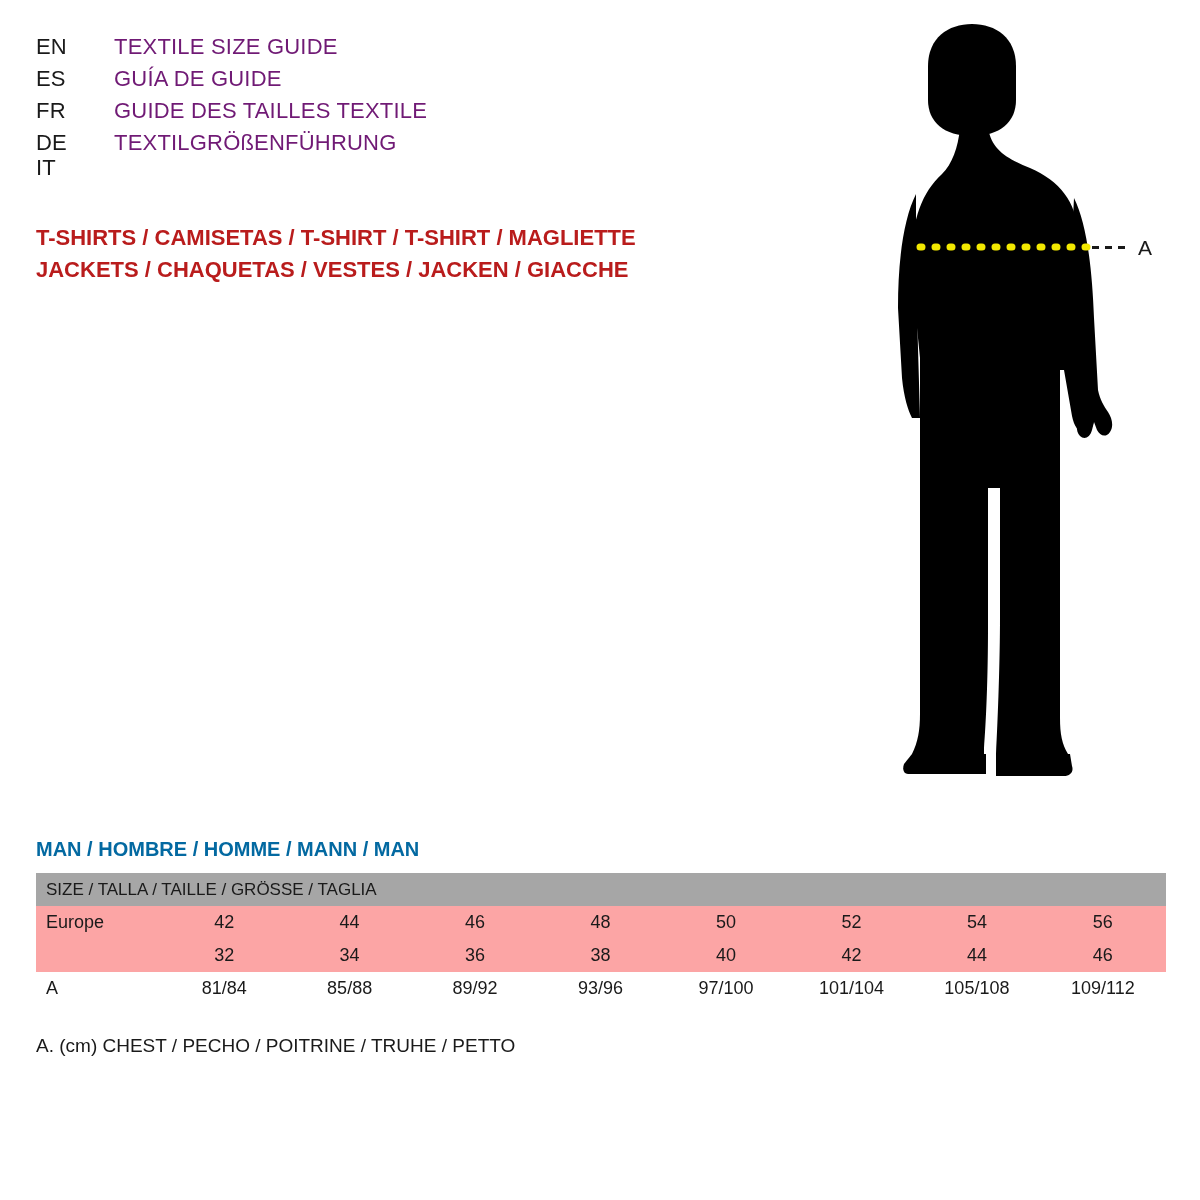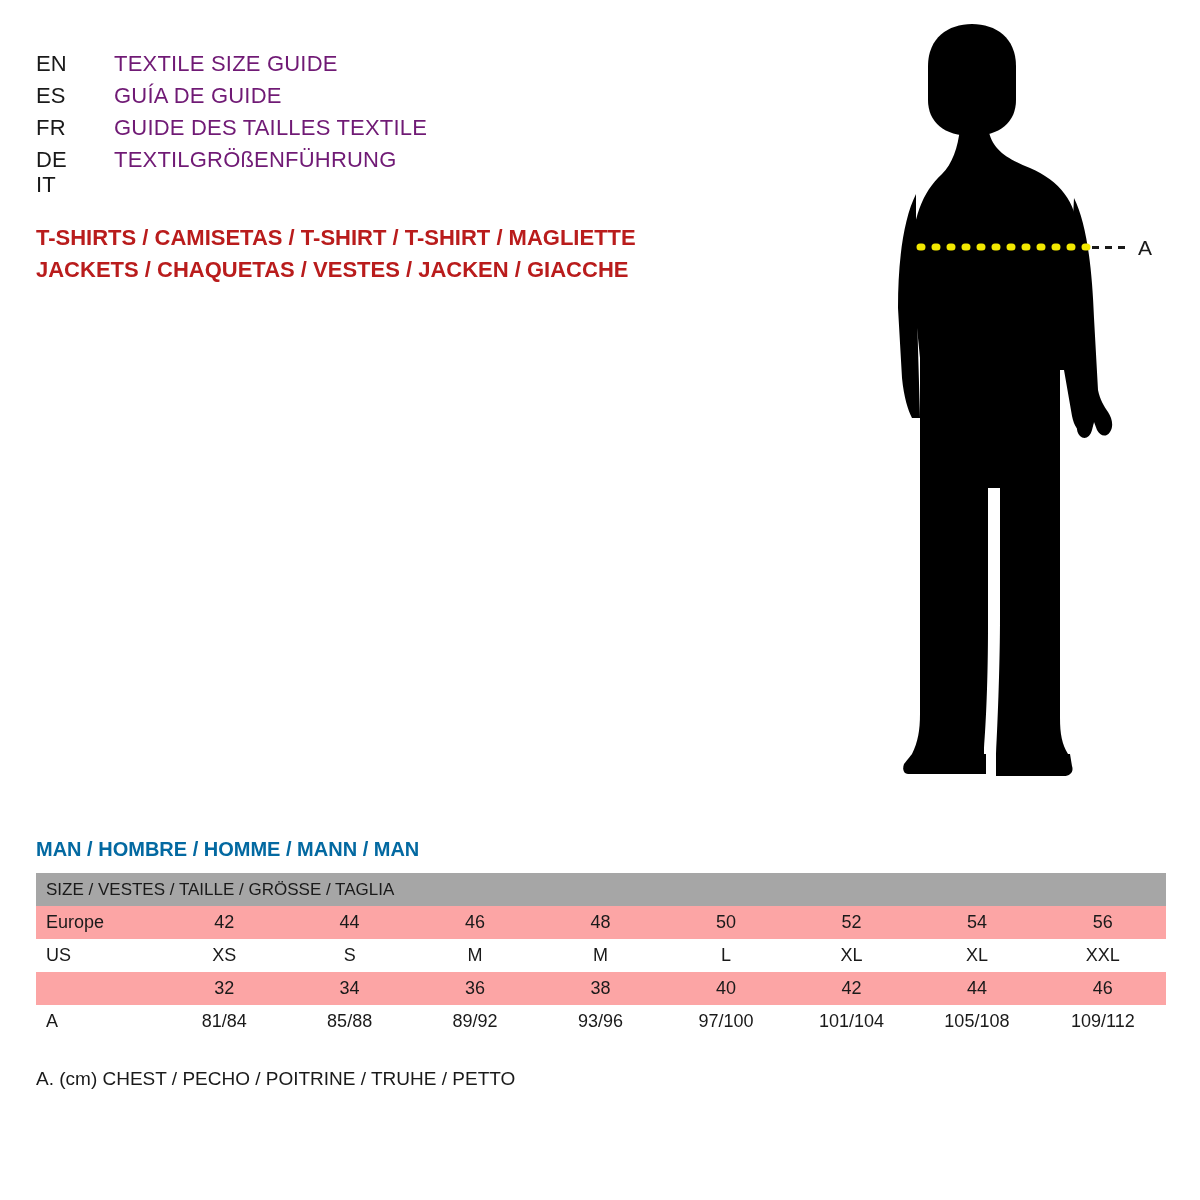--- a/index.html
+++ b/index.html
@@ -13,21 +13,21 @@
     font-family: "Liberation Sans", sans-serif;
     color: #1a1a1a;
     position: relative;
     overflow: hidden;
   }
 
   
   .lang-block {
     position: absolute;
     left: 36px;
-    top: 44px;
+    top: 27px;
     width: 700px;
   }
   .lang-row {
     display: flex;
     align-items: baseline;
     height: 32px;
     font-size: 22px;
     letter-spacing: 0.2px;
   }
   .lang-code {
@@ -208,44 +208,33 @@
 
   <div class="dash-lead"></div>
   <div class="measure-label">A</div>
 </div>
 
 <div class="table-section">
   <div class="table-title">MAN / HOMBRE / HOMME / MANN / MAN</div>
   <table class="size-table">
     <tbody>
       <tr class="header-row">
-        <td class="rowlabel" colspan="9">SIZE / VESTES / TAILLE / GRÖSSE / TAGLIA</td>
+        <td class="rowlabel" colspan="9">SIZE / TALLA / TAILLE / GRÖSSE / TAGLIA</td>
       </tr>
       <tr class="band">
         <td class="rowlabel">Europe</td>
         <td>42</td>
         <td>44</td>
         <td>46</td>
         <td>48</td>
         <td>50</td>
         <td>52</td>
         <td>54</td>
         <td>56</td>
       </tr>
-      <tr class="plain">
-        <td class="rowlabel">US</td>
-        <td>XS</td>
-        <td>S</td>
-        <td>M</td>
-        <td>M</td>
-        <td>L</td>
-        <td>XL</td>
-        <td>XL</td>
-        <td>XXL</td>
-      </tr>
       <tr class="band">
         <td class="rowlabel"></td>
         <td>32</td>
         <td>34</td>
         <td>36</td>
         <td>38</td>
         <td>40</td>
         <td>42</td>
         <td>44</td>
         <td>46</td>

